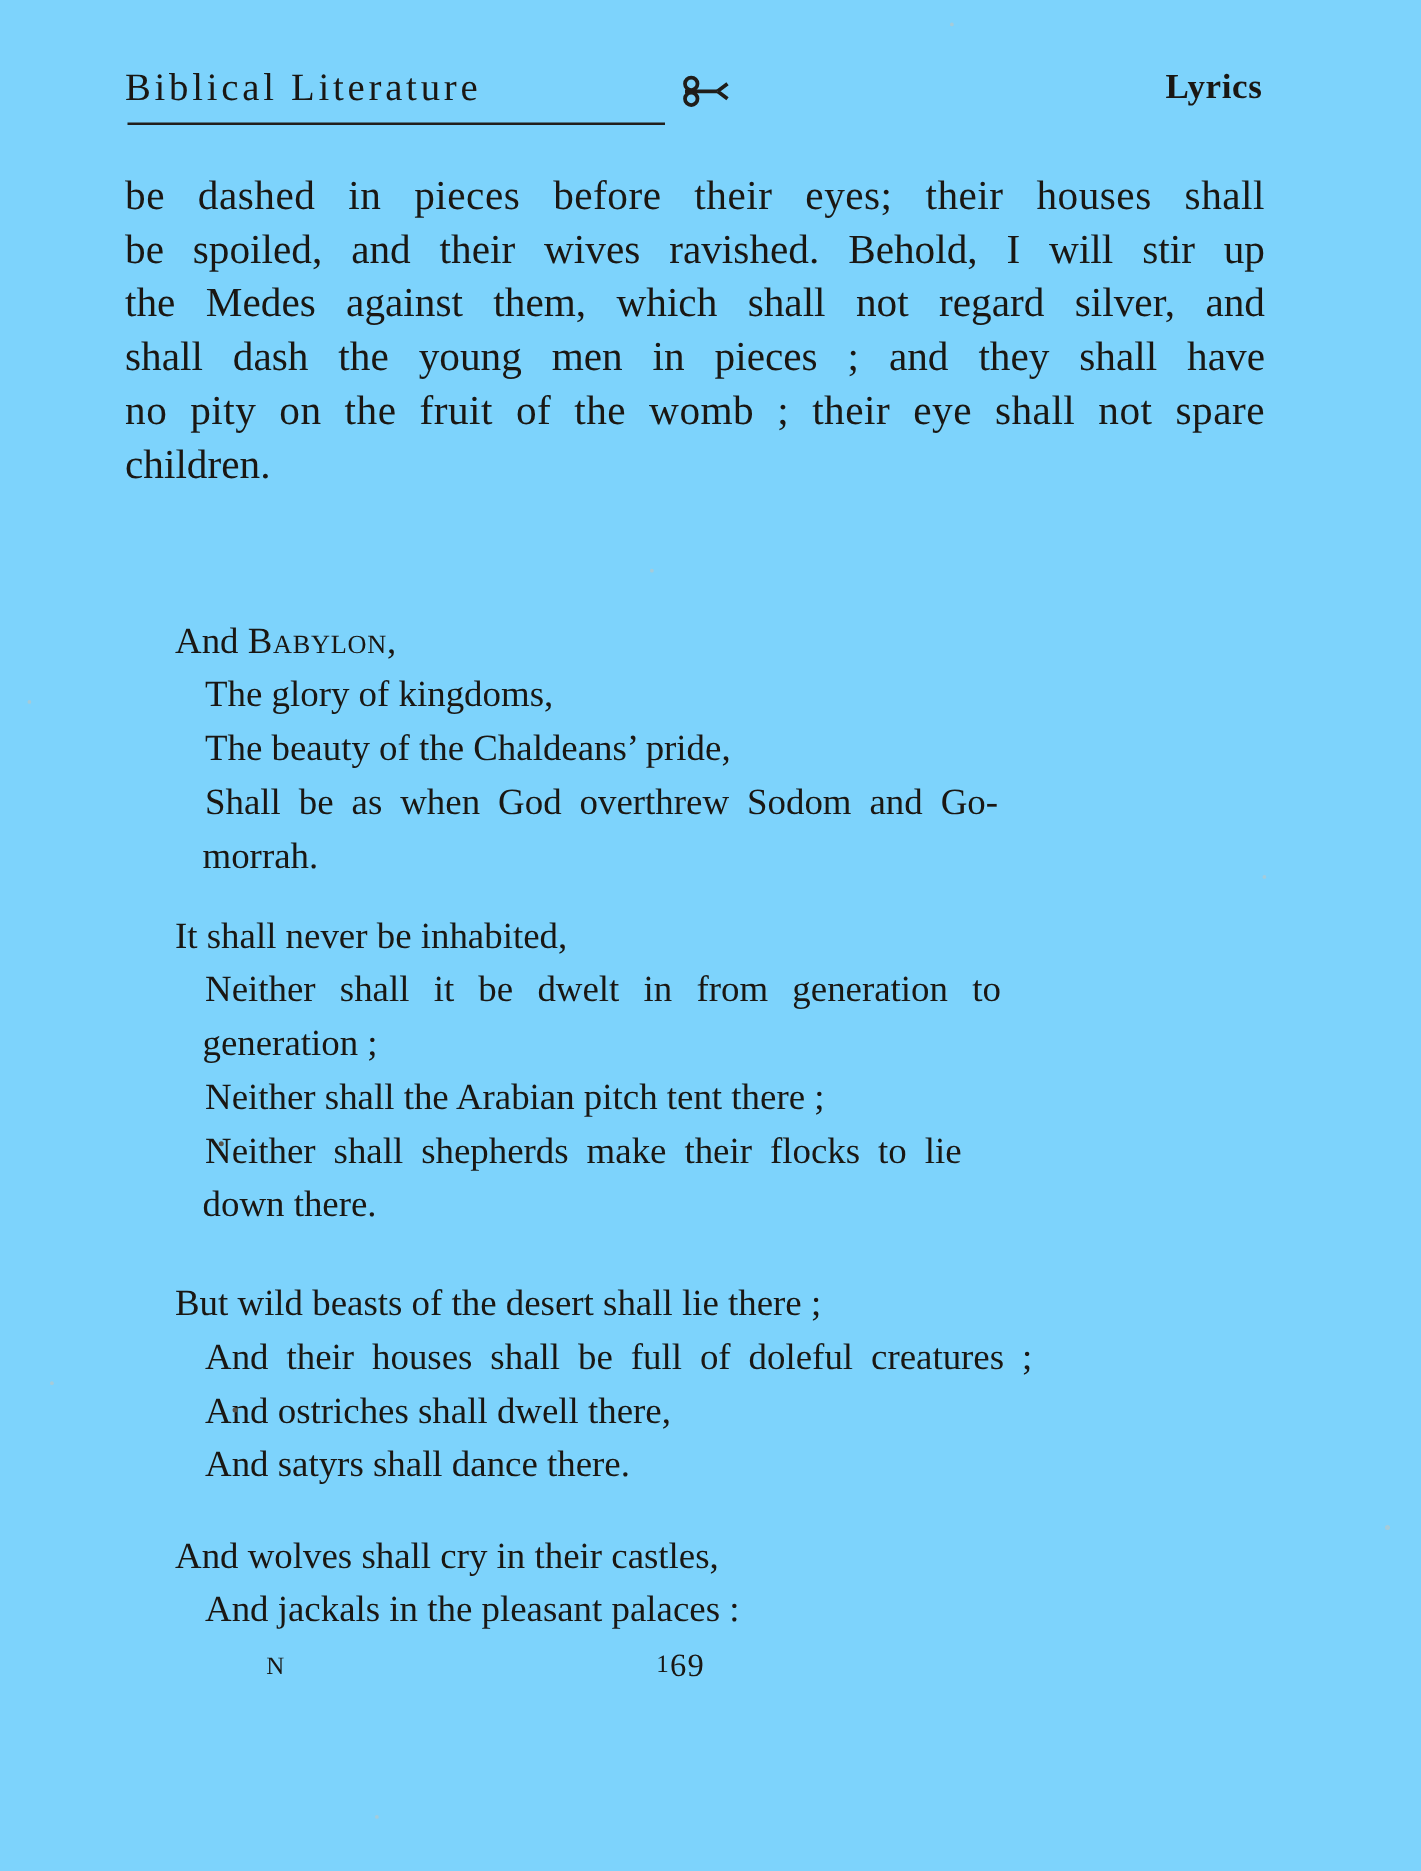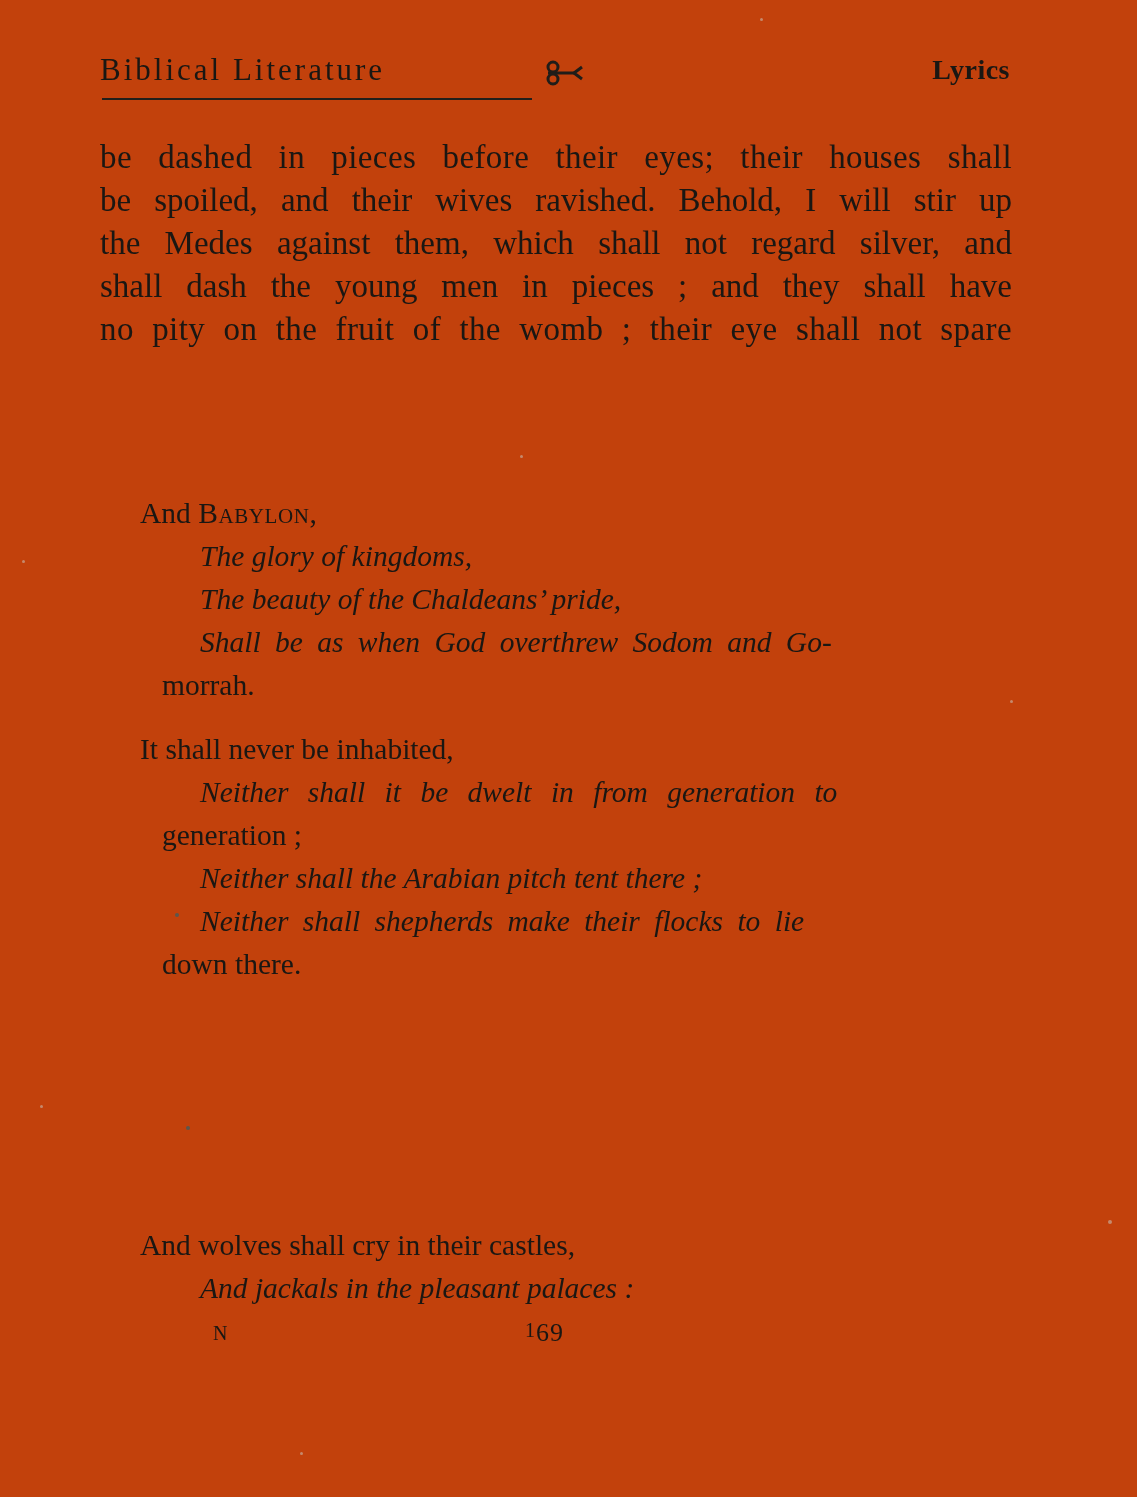--- a/index.html
+++ b/index.html
@@ -12,21 +12,21 @@
     height: 1497px;
     position: relative;
     font-family: "Liberation Serif", serif;
     color: #1a1713;
     overflow: hidden;
   }
 
   .page {
     position: absolute;
     inset: 0;
-    background: #c2410c;
+    background: #7dd3fc;
   }
 
   
   .speckle {
     position: absolute;
     background: #c9c4bb;
     border-radius: 50%;
     opacity: .55;
     pointer-events: none;
   }
@@ -105,22 +105,21 @@
     width: 915px;
     font-size: 29.5px;
     line-height: 43px;
   }
   .v-first {
     margin-left: 40px;
     white-space: nowrap;
     font-family: Liberation Serif, serif;
   }
   .v-ind {
-    margin-left: 100px;
-    font-style: italic;
+    margin-left: 64px;
   }
   .v-ind2 {
     margin-left: 62px;
   }
   .smallcaps {
     font-variant: small-caps;
     letter-spacing: .6px;
   }
   .wide  { word-spacing: 7px; }
   .wide2 { word-spacing: 12px; }
@@ -175,20 +174,21 @@
     </div>
     <div class="header-running">Lyrics</div>
   </div>
 
   <div class="prose">
     <span class="line j sp1">be dashed in pieces before their eyes; their houses shall</span>
     <span class="line j">be spoiled, and their wives ravished.    Behold, I will stir up</span>
     <span class="line j">the Medes against them, which shall not regard silver, and</span>
     <span class="line j sp2">shall dash the young men in pieces ; and they shall have</span>
     <span class="line j sp1">no pity on the fruit of the womb ; their eye shall not spare</span>
+    <span class="line last">children.</span>
   </div>
 
   <div class="verse" style="top:492px;">
     <div class="v-first">
       <span>And&nbsp;</span><span class="smallcaps">Babylon,</span>
     </div>
     <div class="v-ind">The glory of kingdoms,</div>
     <div class="v-ind">The beauty of the Chaldeans’ pride,</div>
     <div class="v-ind wide">Shall be as when God overthrew Sodom and Go-</div>
     <div class="v-ind2">morrah.</div>
@@ -197,20 +197,26 @@
   <div class="verse" style="top:728px;">
     <div class="v-first">It shall never be inhabited,</div>
     <div class="v-ind wide2">Neither shall it be dwelt in from generation to</div>
     <div class="v-ind2">generation ;</div>
     <div class="v-ind">Neither shall the Arabian pitch tent there ;</div>
     <div class="v-ind wide">Neither shall shepherds make their flocks to lie</div>
     <div class="v-ind2">down there.</div>
   </div>
   <div class="dot-mark" style="left:175px;top:913px;"></div>
 
+  <div class="verse" style="top:1022px;">
+    <div class="v-first">But wild beasts of the desert shall lie there ;</div>
+    <div class="v-ind wide">And their houses shall be full of doleful creatures ;</div>
+    <div class="v-ind">And ostriches shall dwell there,</div>
+    <div class="v-ind">And satyrs shall dance there.</div>
+  </div>
   <div class="dot-mark" style="left:186px;top:1126px;"></div>
 
   <div class="verse" style="top:1224px;">
     <div class="v-first">And wolves shall cry in their castles,</div>
     <div class="v-ind">And jackals in the pleasant palaces :</div>
   </div>
 
   <div class="sig">N</div>
   <div class="folio">
     <span class="sup">1</span><span>69</span>

